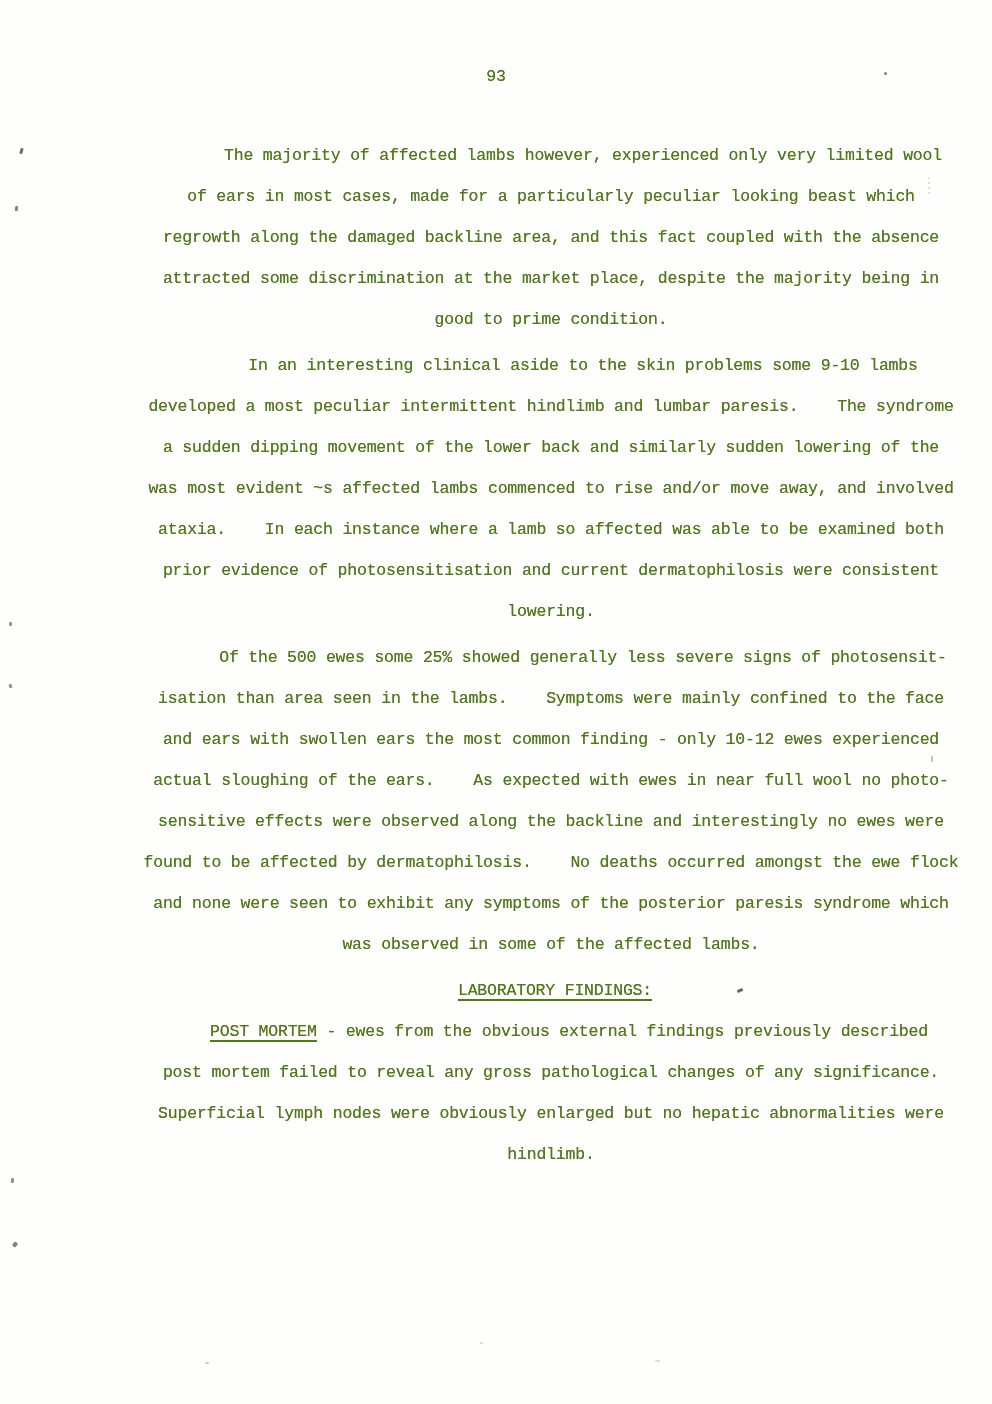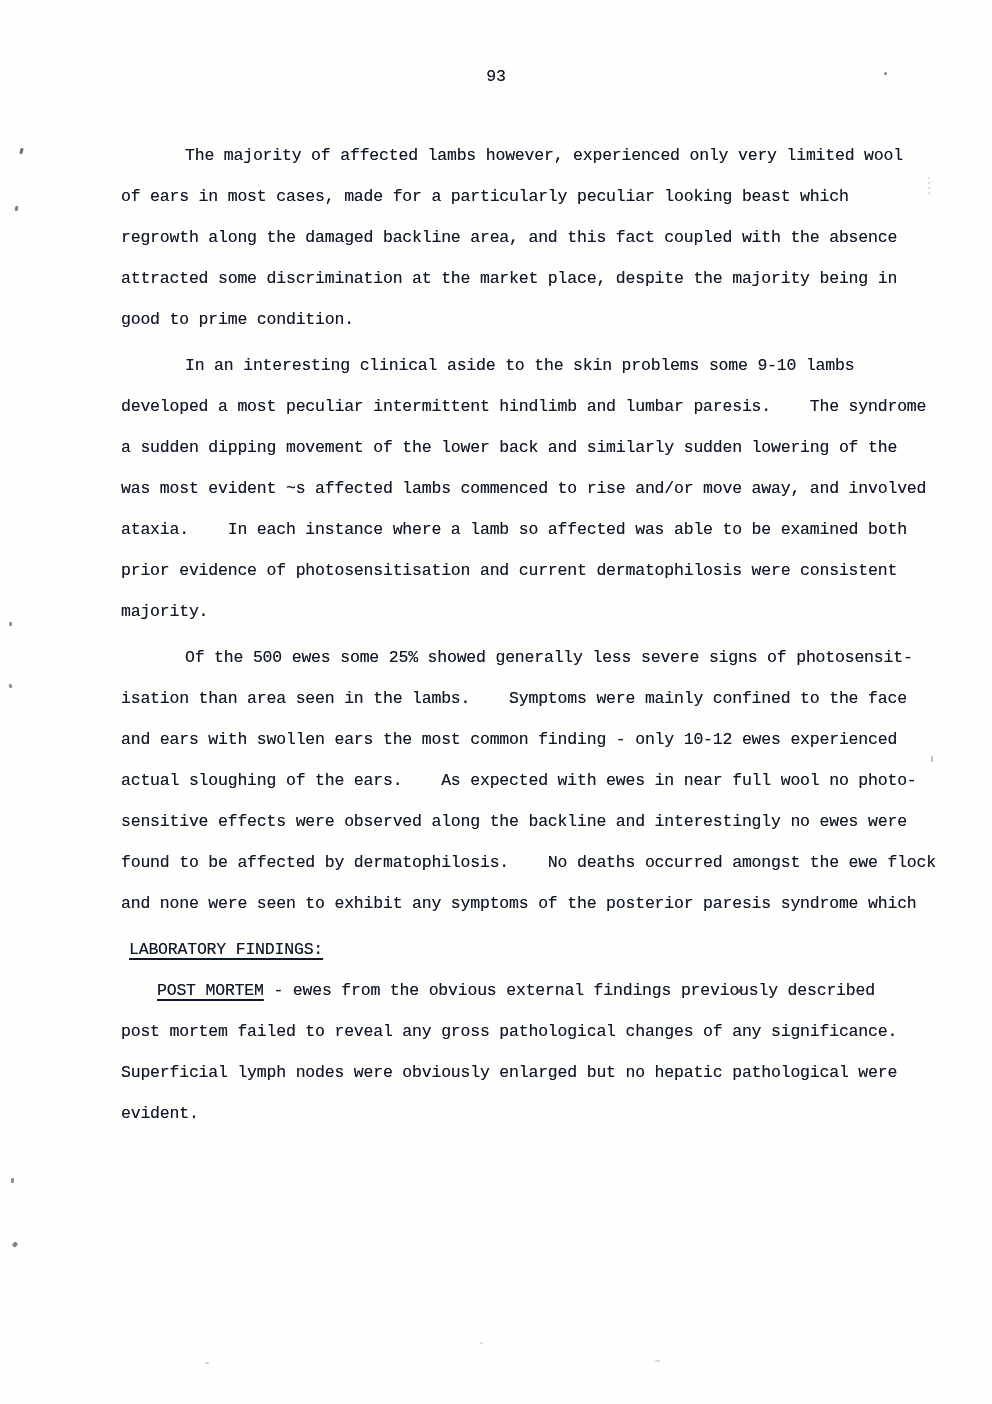--- a/index.html
+++ b/index.html
@@ -8,39 +8,39 @@
     background: #ffffff;
   }
   .page {
     position: relative;
     width: 992px;
     height: 1404px;
     background: #fefefd;
     overflow: hidden;
     font-family: "Liberation Mono", "DejaVu Sans Mono", monospace;
     font-size: 16.5px;
-    color: #0f172a;
+    color: #4d7c0f;
     text-shadow: 0 0 0.5px rgba(20,20,20,0.55);
     letter-spacing: -0.2px;
   }
   .page-number {
     position: absolute;
     top: 62px;
     left: 0;
     right: 0;
     text-align: center;
     line-height: 30px;
   }
   .content {
     position: absolute;
     top: 135px;
     left: 121px;
     width: 860px;
   }
-  .block { margin: 0 0 5px 0; }
+  .block { margin: 0 0 5px 0; text-align: center; }
   .block.heading-block { margin-bottom: 0; }
   .line {
     white-space: pre;
     height: 41px;
     line-height: 41px;
   }
   .first-indent { padding-left: 64px; }
   .pm-indent { padding-left: 36px; }
   .heading-line {
     padding-left: 8px;
@@ -87,39 +87,40 @@
         <div class="line">attracted some discrimination at the market place, despite the majority being in</div>
         <div class="line">good to prime condition.</div>
       </div>
       <div class="block">
         <div class="line first-indent">In an interesting clinical aside to the skin problems some 9-10 lambs</div>
         <div class="line">developed a most peculiar intermittent hindlimb and lumbar paresis.    The syndrome</div>
         <div class="line">a sudden dipping movement of the lower back and similarly sudden lowering of the</div>
         <div class="line">was most evident ~s affected lambs commenced to rise and/or move away, and involved</div>
         <div class="line">ataxia.    In each instance where a lamb so affected was able to be examined both</div>
         <div class="line">prior evidence of photosensitisation and current dermatophilosis were consistent</div>
-        <div class="line">majority.</div>
+        <div class="line">lowering.</div>
       </div>
       <div class="block">
         <div class="line first-indent">Of the 500 ewes some 25% showed generally less severe signs of photosensit-</div>
         <div class="line">isation than area seen in the lambs.    Symptoms were mainly confined to the face</div>
         <div class="line">and ears with swollen ears the most common finding - only 10-12 ewes experienced</div>
         <div class="line">actual sloughing of the ears.    As expected with ewes in near full wool no photo-</div>
         <div class="line">sensitive effects were observed along the backline and interestingly no ewes were</div>
         <div class="line">found to be affected by dermatophilosis.    No deaths occurred amongst the ewe flock</div>
         <div class="line">and none were seen to exhibit any symptoms of the posterior paresis syndrome which</div>
+        <div class="line">was observed in some of the affected lambs.</div>
       </div>
       <div class="block heading-block">
         <div class="line heading-line"><span class="u">LABORATORY FINDINGS:</span></div>
       </div>
       <div class="block">
         <div class="line pm-indent"><span class="u">POST MORTEM</span><span> - ewes from the obvious external findings previously described</span></div>
         <div class="line">post mortem failed to reveal any gross pathological changes of any significance.</div>
-        <div class="line">Superficial lymph nodes were obviously enlarged but no hepatic pathological were</div>
-        <div class="line">evident.</div>
+        <div class="line">Superficial lymph nodes were obviously enlarged but no hepatic abnormalities were</div>
+        <div class="line">hindlimb.</div>
       </div>
     </div>
 
   <div class="speck sp1"></div>
   <div class="speck sp2"></div>
   <div class="speck sp3"></div>
   <div class="speck sp4"></div>
   <div class="speck sp5"></div>
   <div class="speck sp6"></div>
   <div class="speck sp7"></div>

